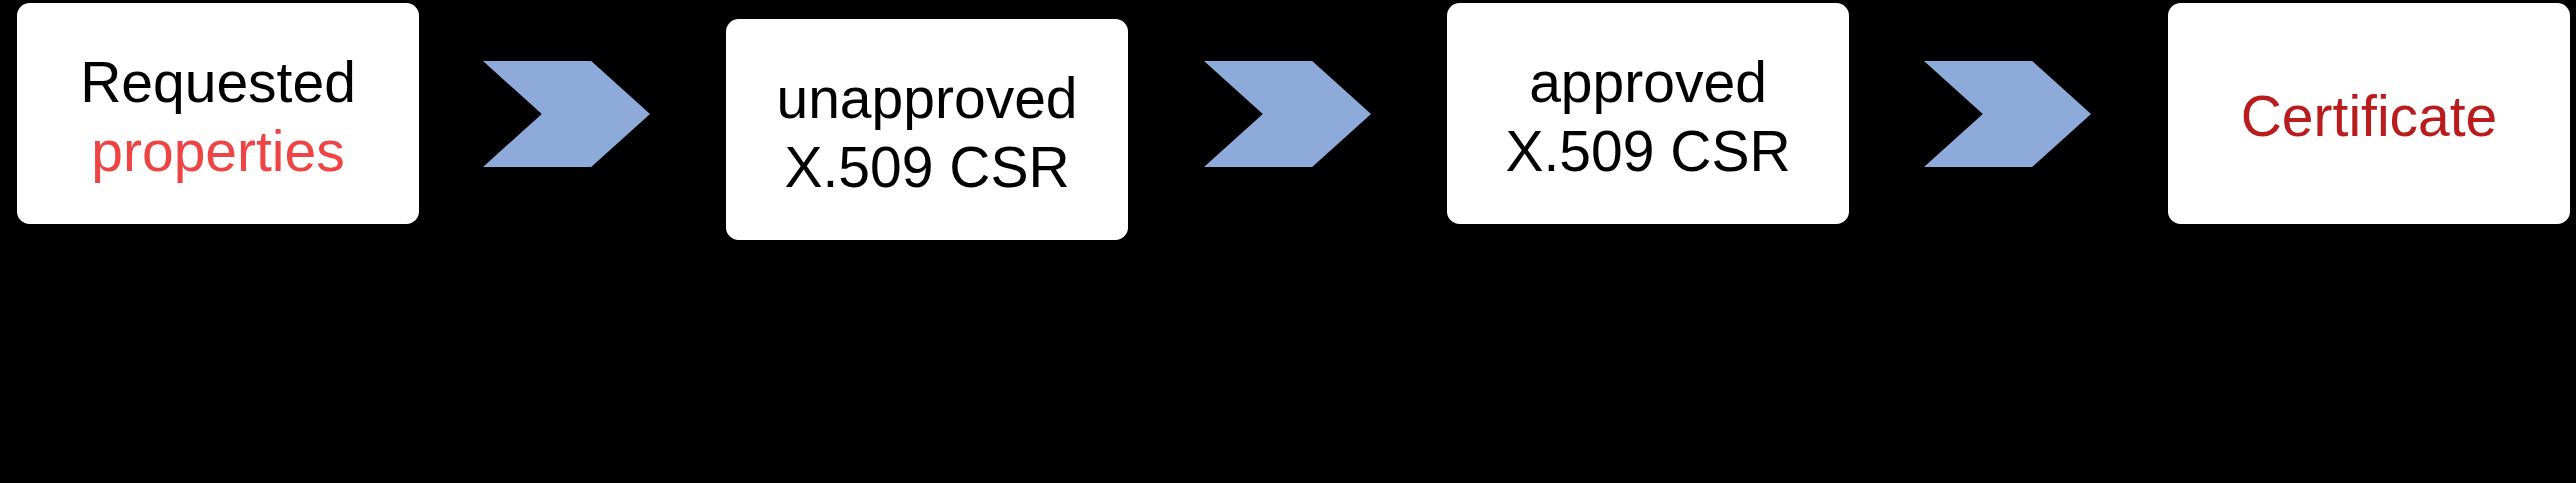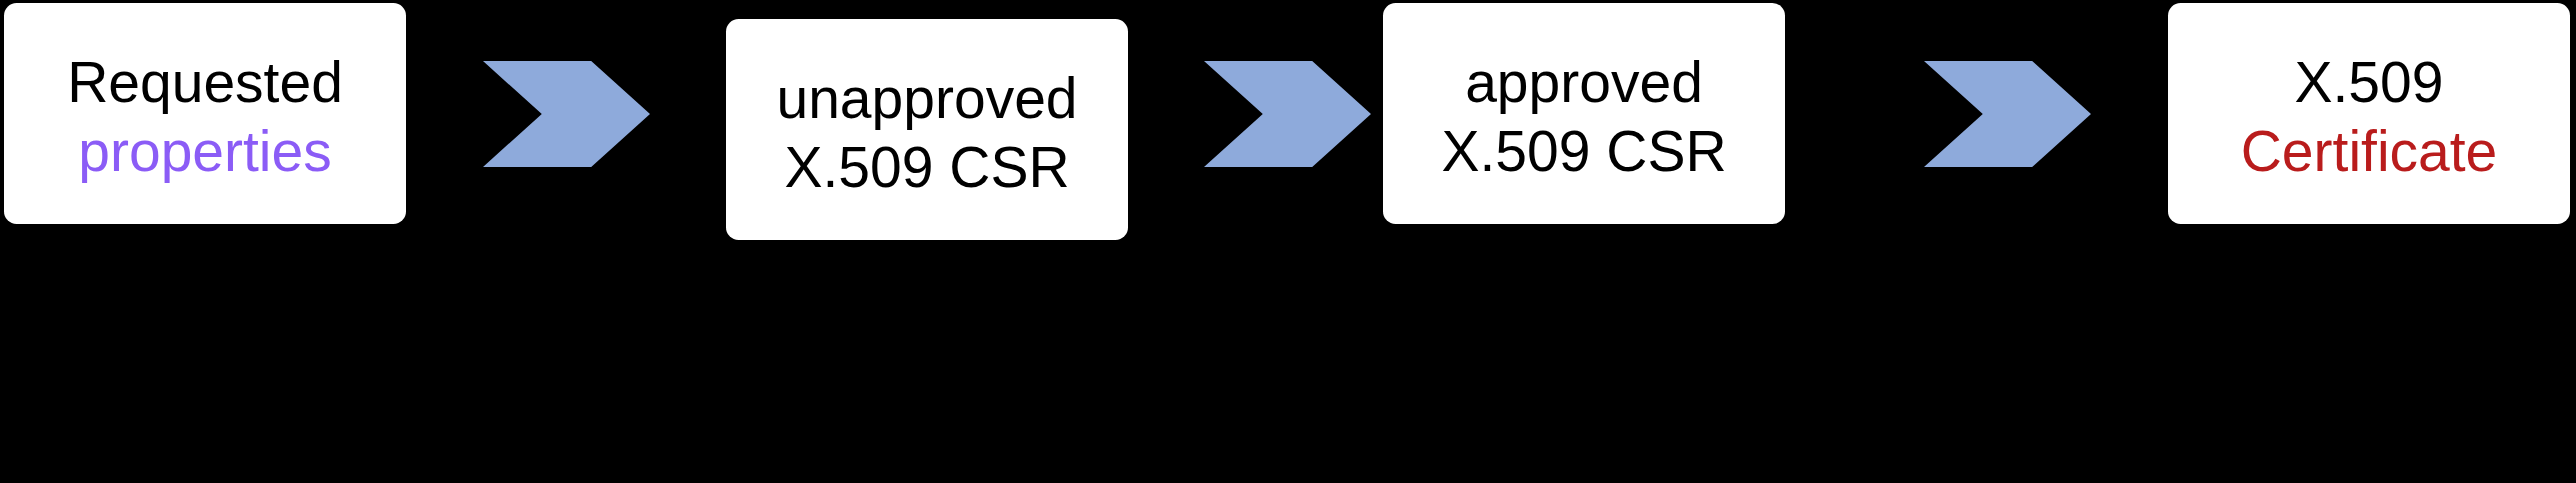--- a/index.html
+++ b/index.html
@@ -27,42 +27,42 @@
     padding-top: 6.3px;
     box-sizing: border-box;
     text-align: center;
   }
   .step-box .line {
     display: block;
     font-size: 57px;
     line-height: 69px;
     white-space: nowrap;
   }
-  .step-1 { left: 4px; }
+  .step-1 { left: 17px; }
   .step-2 { left: 726px; margin-top: 16px; }
-  .step-3 { left: 1383px; }
+  .step-3 { left: 1447px; }
   .step-4 { left: 2168px; }
   .chevron {
     position: absolute;
     top: 61px;
     width: 167px;
     height: 106px;
   }
   .chev-1 { left: 483px; }
   .chev-2 { left: 1204px; }
   .chev-3 { left: 1924px; }
 </style>
 </head>
 <body>
 
 <div class="canvas" style="background-color: rgb(0, 0, 0);">
 
   <div class="step-box step-1" style="background-color: rgb(255, 255, 255);">
     <span class="line" style="color: rgb(0, 0, 0);">Requested</span>
-    <span class="line" style="color: #8b5cf6;">properties</span>
+    <span class="line" style="color: #ef4444;">properties</span>
   </div>
 
   <svg class="chevron chev-1" viewBox="0 0 213 135">
     <polygon points="0,0 138,0 213,67.5 138,135 0,135 75,67.5" fill="#8EAADB"></polygon>
   </svg>
 
   <div class="step-box step-2" style="background-color: rgb(255, 255, 255);">
     <span class="line" style="color: rgb(0, 0, 0);">unapproved</span>
     <span class="line" style="color: rgb(0, 0, 0);">X.509 CSR</span>
   </div>
@@ -74,18 +74,17 @@
   <div class="step-box step-3" style="background-color: rgb(255, 255, 255);">
     <span class="line" style="color: rgb(0, 0, 0);">approved</span>
     <span class="line" style="color: rgb(0, 0, 0);">X.509 CSR</span>
   </div>
 
   <svg class="chevron chev-3" viewBox="0 0 213 135">
     <polygon points="0,0 138,0 213,67.5 138,135 0,135 75,67.5" fill="#8EAADB"></polygon>
   </svg>
 
   <div class="step-box step-4" style="background-color: rgb(255, 255, 255);">
-    <span class="line" style="color: rgb(0, 0, 0);">X.509</span>
     <span class="line" style="color: #b91c1c;">Certificate</span>
   </div>
 
 </div>
 
 
 </body></html>

